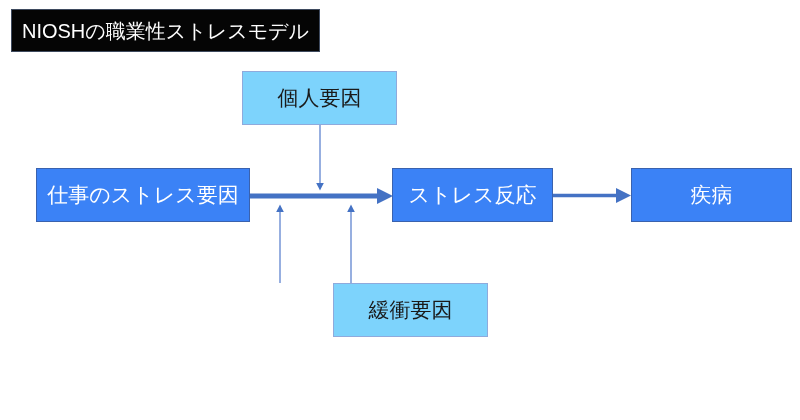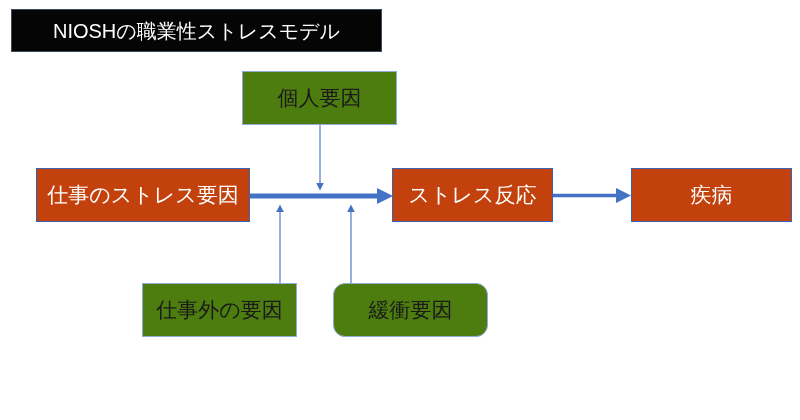--- a/index.html
+++ b/index.html
@@ -15,42 +15,42 @@
     position: absolute;
     display: flex;
     align-items: center;
     justify-content: center;
     box-sizing: border-box;
     font-size: 21px;
     line-height: 1.1;
     white-space: nowrap;
   }
   .title-box {
-    left: 11px; top: 9px; width: 371px; height: 43px;
+    left: 11px; top: 9px; width: 309px; height: 43px;
     background: #050505;
     border: 1px solid #3e4a5e;
     color: #ffffff;
     font-size: 20px;
   }
   .filled {
-    background: #c2410c;
+    background: #3b82f6;
     border: 1px solid #3a62ae;
     color: #ffffff;
   }
   .outlined {
-    background: #4d7c0f;
+    background: #7dd3fc;
     border: 1.5px solid #8FAADC;
     color: #1a1a1a;
   }
   .box-personal  { left: 242px; top: 71px;  width: 155px; height: 54px; }
   .box-job      { left: 36px;  top: 168px; width: 214px; height: 54px; }
   .box-stress   { left: 392px; top: 168px; width: 161px; height: 54px; }
   .box-disease  { left: 631px; top: 168px; width: 161px; height: 54px; }
   .box-nonwork  { left: 142px; top: 283px; width: 155px; height: 54px; }
-  .box-buffer   { left: 333px; top: 283px; width: 155px; height: 54px; border-radius: 12px; }
+  .box-buffer   { left: 333px; top: 283px; width: 155px; height: 54px; }
   .arrows {
     position: absolute;
     left: 0; top: 0;
     width: 800px; height: 420px;
     pointer-events: none;
   }
   .citation {
     position: absolute;
     right: 30px;
     top: 387px;
@@ -76,23 +76,20 @@
   </div>
 
   <div class="box filled box-disease">
     <span>疾病</span>
   </div>
 
   <div class="box filled box-stress">
     <span>ストレス反応</span>
   </div>
 
-  <div class="box outlined box-nonwork">
-    <span>仕事外の要因</span>
-  </div>
 
   <div class="box outlined box-buffer">
     <span>緩衝要因</span>
   </div>
 
   <svg class="arrows" viewBox="0 0 800 420" xmlns="http://www.w3.org/2000/svg">
 
     <g>
       <line x1="250" y1="196" x2="378" y2="196" stroke="#4472C4" stroke-width="5"></line>
       <polygon points="377,188 393,196 377,204" fill="#4472C4"></polygon>

